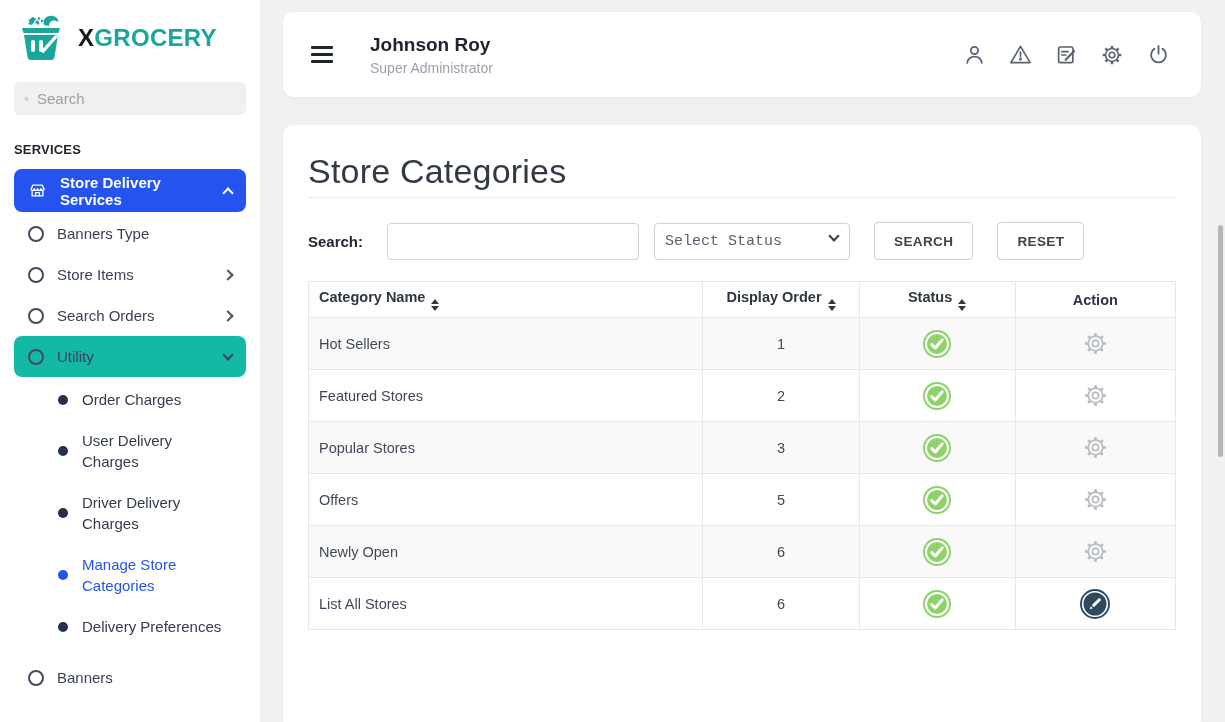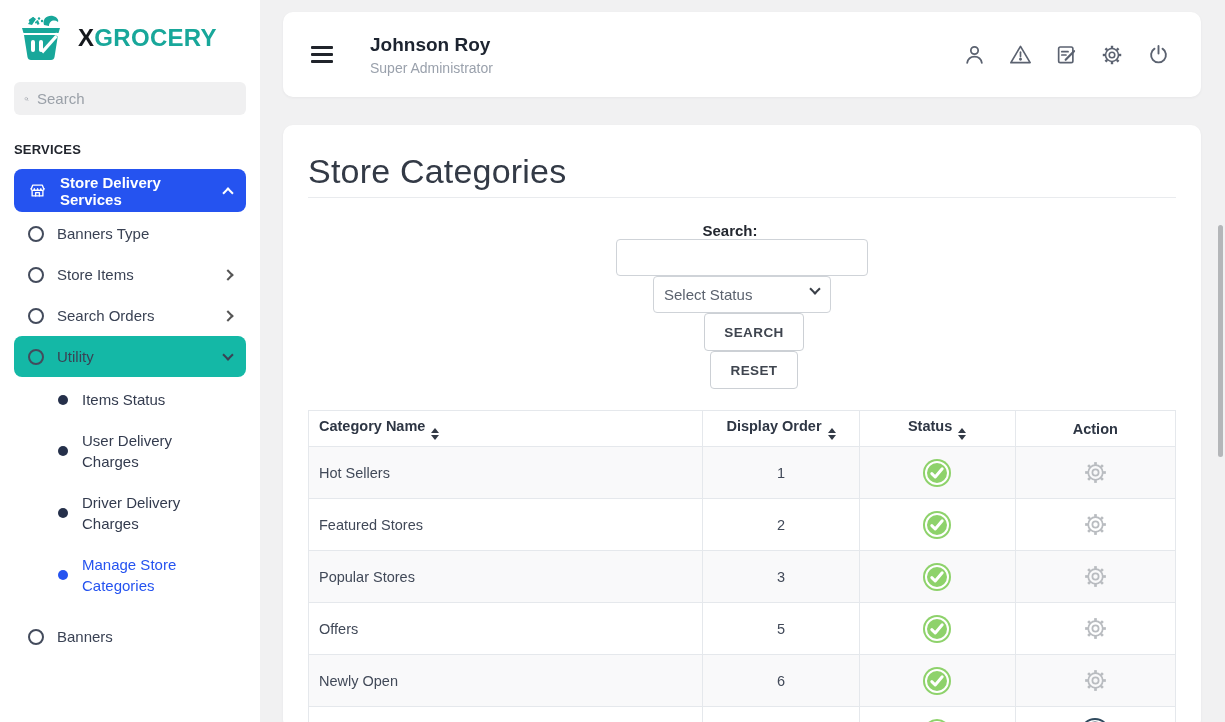--- a/index.html
+++ b/index.html
@@ -41,24 +41,24 @@
   .burger span { display:block; width:22px; height:3px; background:#20242b; border-radius:1px; }
   .user-block { margin-left:37px; }
   .user-name { font-size:19px; font-weight:700; color:#1d2430; }
   .user-role { font-size:14px; color:#9aa1ac; margin-top:4px; }
   .top-icons { margin-left:auto; display:flex; gap:16px; align-items:center; }
   .icon-btn { width:30px; height:30px; display:flex; align-items:center; justify-content:center; cursor:pointer; }
 
   .content { margin-top:28px; padding:24px 25px; height:604px; }
   .page-title { font-size:34px; font-weight:500; color:#333a46; line-height:44px; letter-spacing:.2px; }
   .divider { border:none; border-top:1px solid #e9ebee; margin-top:4px; }
-  .filter-row { display:flex; align-items:center; margin-top:24px;flex-direction:column; }
+  .filter-row { display:flex; align-items:center; margin-top:24px; }
   .filter-label { font-size:15px; font-weight:700; color:#23272f; width:79px; }
   .search-input { width:252px; height:37px; border:1px solid #cfd3d8; border-radius:4px; padding:0 10px; font-size:15px; color:#333; font-family:inherit; outline:none; }
-  .select-wrap { position:relative; width:178px; height:37px; }
+  .select-wrap { margin-left:15px; position:relative; width:196px; height:37px;font-family:Liberation Mono, monospace; }
   .select-wrap select { appearance:none; -webkit-appearance:none; width:100%; height:100%; border:1px solid #cfd3d8; border-radius:4px; padding:0 28px 0 10px; font-size:15px; color:#5b626e; background:#fff; font-family:inherit; outline:none; }
   .select-wrap .chev { position:absolute; right:12px; top:13px; color:#3a3f48; }
   .btn { margin-left:24px; height:38px; padding:0 19px; background:#fff; border:1px solid #ccd0d5; border-radius:4px; font-size:13.5px; font-weight:700; color:#3f454f; letter-spacing:.4px; font-family:inherit; cursor:pointer; }
 
   table { width:100%; border-collapse:collapse; margin-top:21px; }
   th, td { border:1px solid #e5e8ec; }
   th { height:36px; font-weight:700; color:#2e3644; font-size:14.5px; text-align:center; }
   td { height:52px; font-size:14.5px; color:#414958; text-align:center; }
   th:first-child, td:first-child { text-align:left; padding-left:10px; width:45.5%; }
   th:nth-child(2), td:nth-child(2) { width:18%; }
@@ -144,33 +144,37 @@
 
       <div class="nav-item expanded">
         <span class="ring"></span>
         <span>Utility</span>
         <span class="chev down"></span>
       </div>
 
       <div class="subnav">
         <div class="sub-item">
           <span class="bullet"></span>
-          <span class="lbl">Items Status</span>
+          <span class="lbl">Order Charges</span>
         </div>
         <div class="sub-item">
           <span class="bullet"></span>
           <span class="lbl wrap">User Delivery Charges</span>
         </div>
         <div class="sub-item">
           <span class="bullet"></span>
           <span class="lbl wrap">Driver Delivery Charges</span>
         </div>
         <div class="sub-item active">
           <span class="bullet"></span>
           <span class="lbl wrap">Manage Store Categories</span>
+        </div>
+        <div class="sub-item">
+          <span class="bullet"></span>
+          <span class="lbl">Delivery Preferences</span>
         </div>
       </div>
 
       <div class="nav-item">
         <span class="ring"></span>
         <span>Banners</span>
       </div>
     </nav>
 
   </aside>

